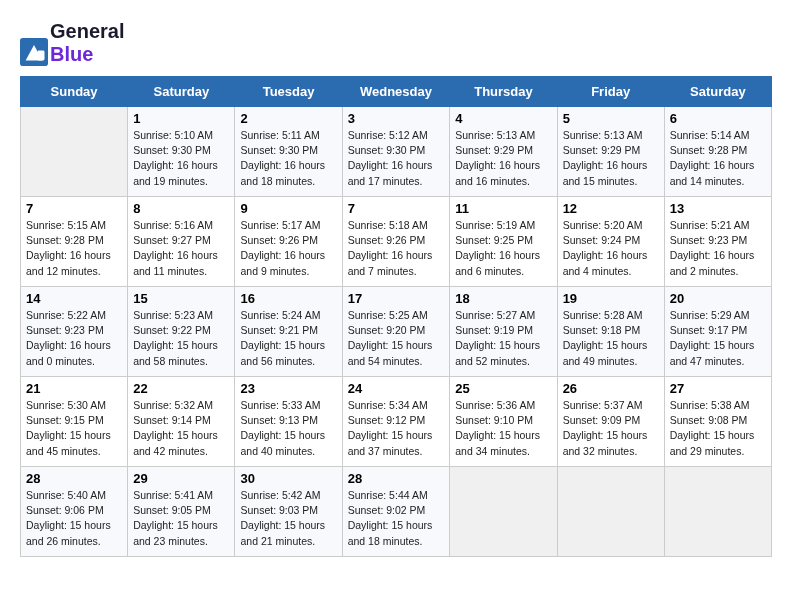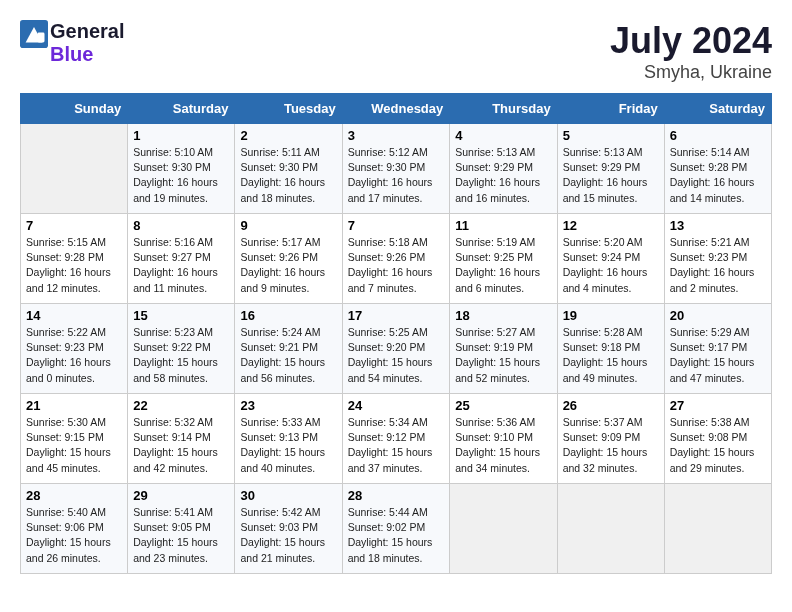--- a/index.html
+++ b/index.html
@@ -11,21 +11,21 @@
       padding: 20px;
     }
     .header {
       display: flex;
       justify-content: space-between;
       align-items: flex-start;
       margin-bottom: 10px;
     }
     .logo {
       display: flex;
-      align-items: flex-start;
+      align-items: flex-end;
     }
     .logo-icon {
       width: 28px;
       height: 28px;
       margin-right: 2px;
     }
     .title-block {
       text-align: right;
     }
     .month-year {
@@ -38,21 +38,21 @@
       color: #444;
     }
     table {
       width: 100%;
       border-collapse: collapse;
       font-size: 11px;
     }
     thead tr th {
       background-color: #2b6cb0;
       color: #fff;
-      text-align: right;
+      text-align: center;
       padding: 7px 6px;
       font-size: 13px;
       font-weight: bold;
       border: 1px solid #2b6cb0;
     }
     tbody tr td {
       border: 1px solid #ccc;
       vertical-align: top;
       padding: 4px 5px;
       min-height: 80px;
@@ -88,24 +88,20 @@
     <svg class="logo-icon" viewBox="0 0 40 40">
       <rect x="0" y="0" width="40" height="40" fill="#2b6cb0" rx="4"></rect>
       <polygon points="8,32 20,10 32,32" fill="white"></polygon>
       <rect x="25" y="18" width="10" height="14" fill="white" rx="2"></rect>
     </svg>
     <div>
       <span style="font-size:20px;font-weight:bold;color:#1a1a2e;">General</span><br>
       <span style="font-size:20px;font-weight:bold;color:#6d28d9;">Blue</span>
     </div>
   </div>
-  <div class="title-block">
-    <div class="month-year">July 2024</div>
-    <div class="location">Smyha, Ukraine</div>
-  </div>
 </div>
 
 <table>
   <thead>
     <tr id="col-headers">
         <th>Sunday</th>
         <th>Saturday</th>
         <th>Tuesday</th>
         <th>Wednesday</th>
         <th>Thursday</th>

